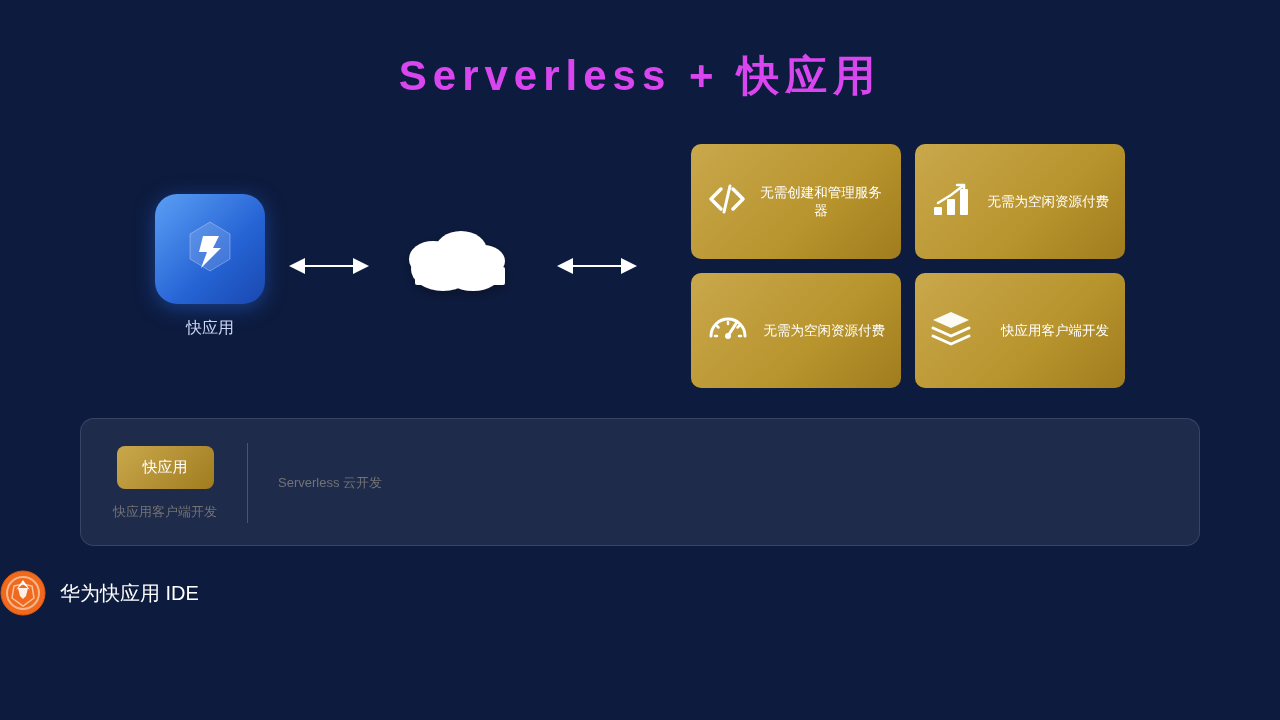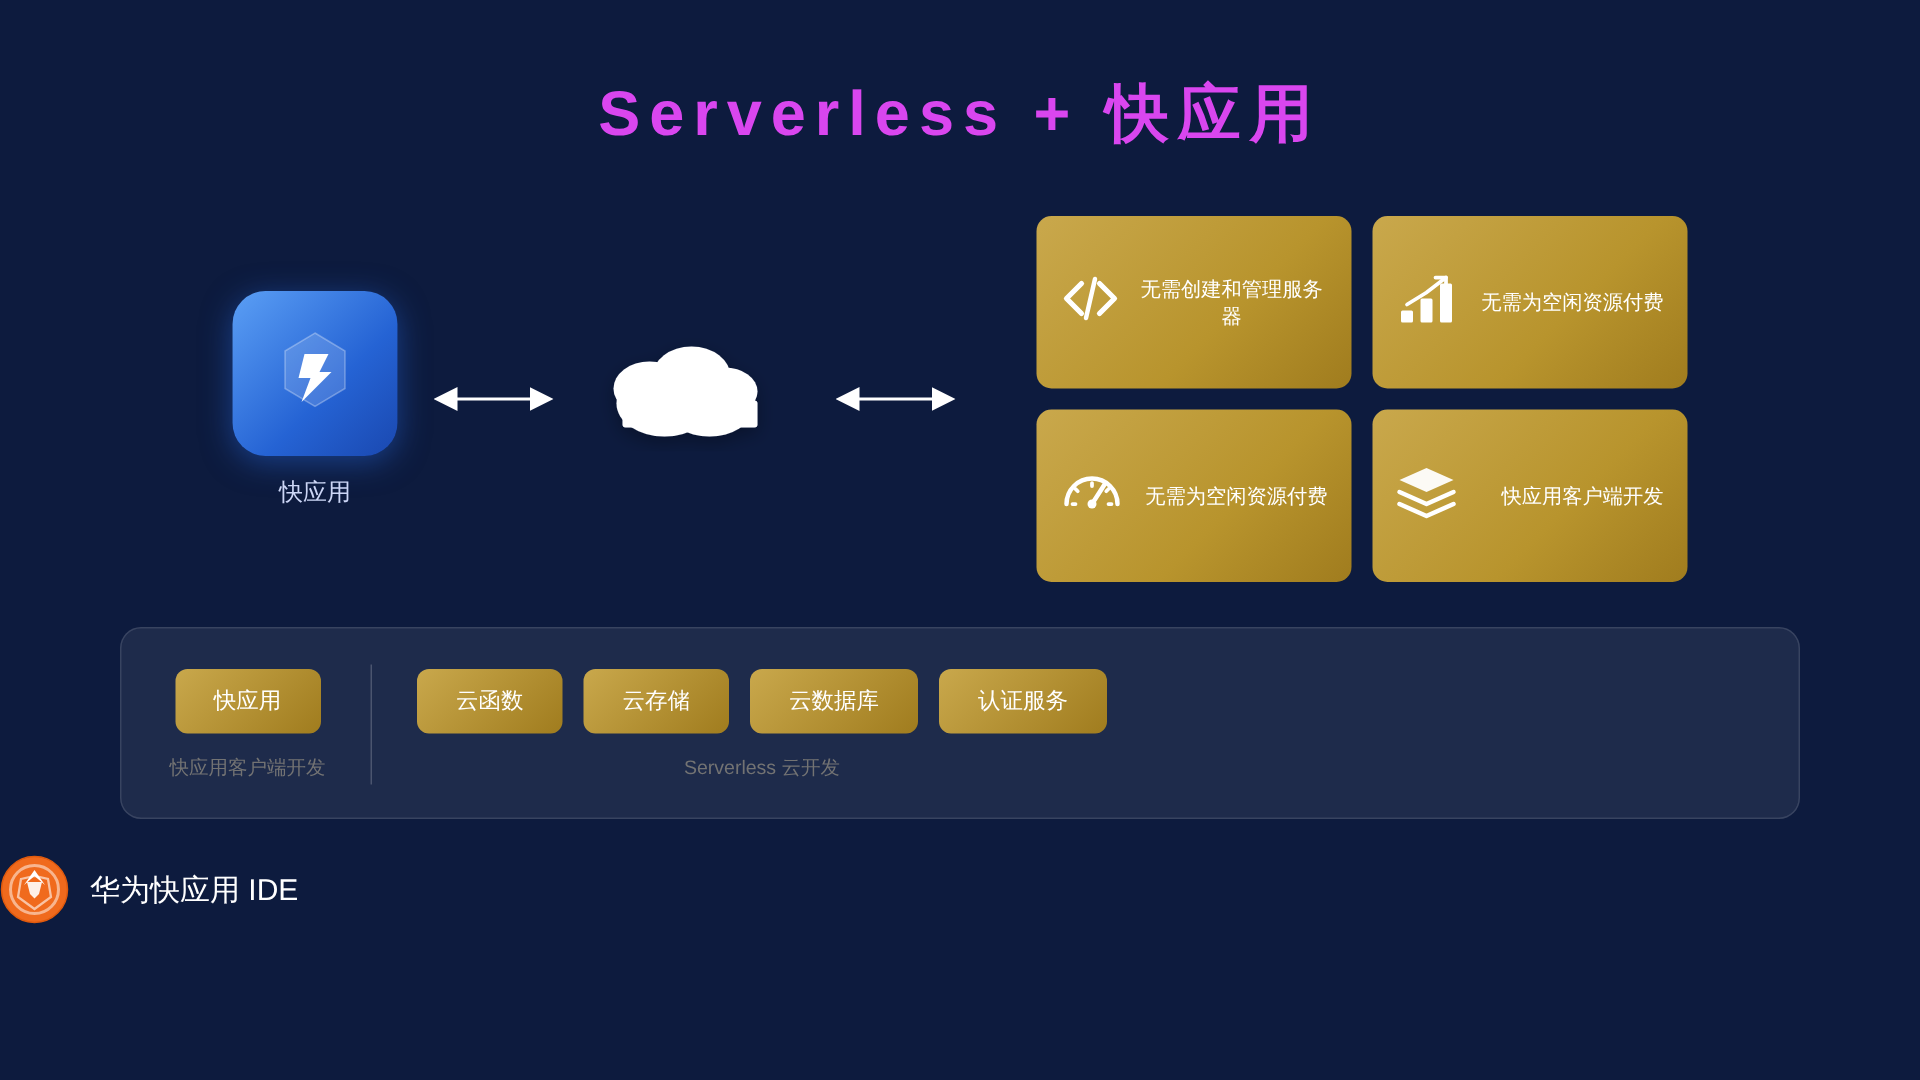--- a/index.html
+++ b/index.html
@@ -310,26 +310,20 @@
   <div class="bottom-group">
     <div class="bottom-group-items">
       <div class="bottom-chip">快应用</div>
     </div>
     <span class="bottom-label">快应用客户端开发</span>
   </div>
 
   <div class="bottom-divider"></div>
 
   <div class="bottom-group">
-    <div class="bottom-group-items">
-      <div class="bottom-chip">云函数</div>
-      <div class="bottom-chip">云存储</div>
-      <div class="bottom-chip">云数据库</div>
-      <div class="bottom-chip">认证服务</div>
-    </div>
     <span class="bottom-label">Serverless 云开发</span>
   </div>
 
 </div>
 
 <div class="footer">
   <svg class="footer-logo" viewBox="0 0 46 46">
     <circle cx="23" cy="23" r="22" fill="#f06a1d" stroke="#e05a0d" stroke-width="1"></circle>
     <circle cx="23" cy="23" r="16" fill="none" stroke="rgba(255,255,255,0.5)" stroke-width="2"></circle>
     <path d="M23 10 L30 20 L23 14 L16 20 Z" fill="white"></path>

